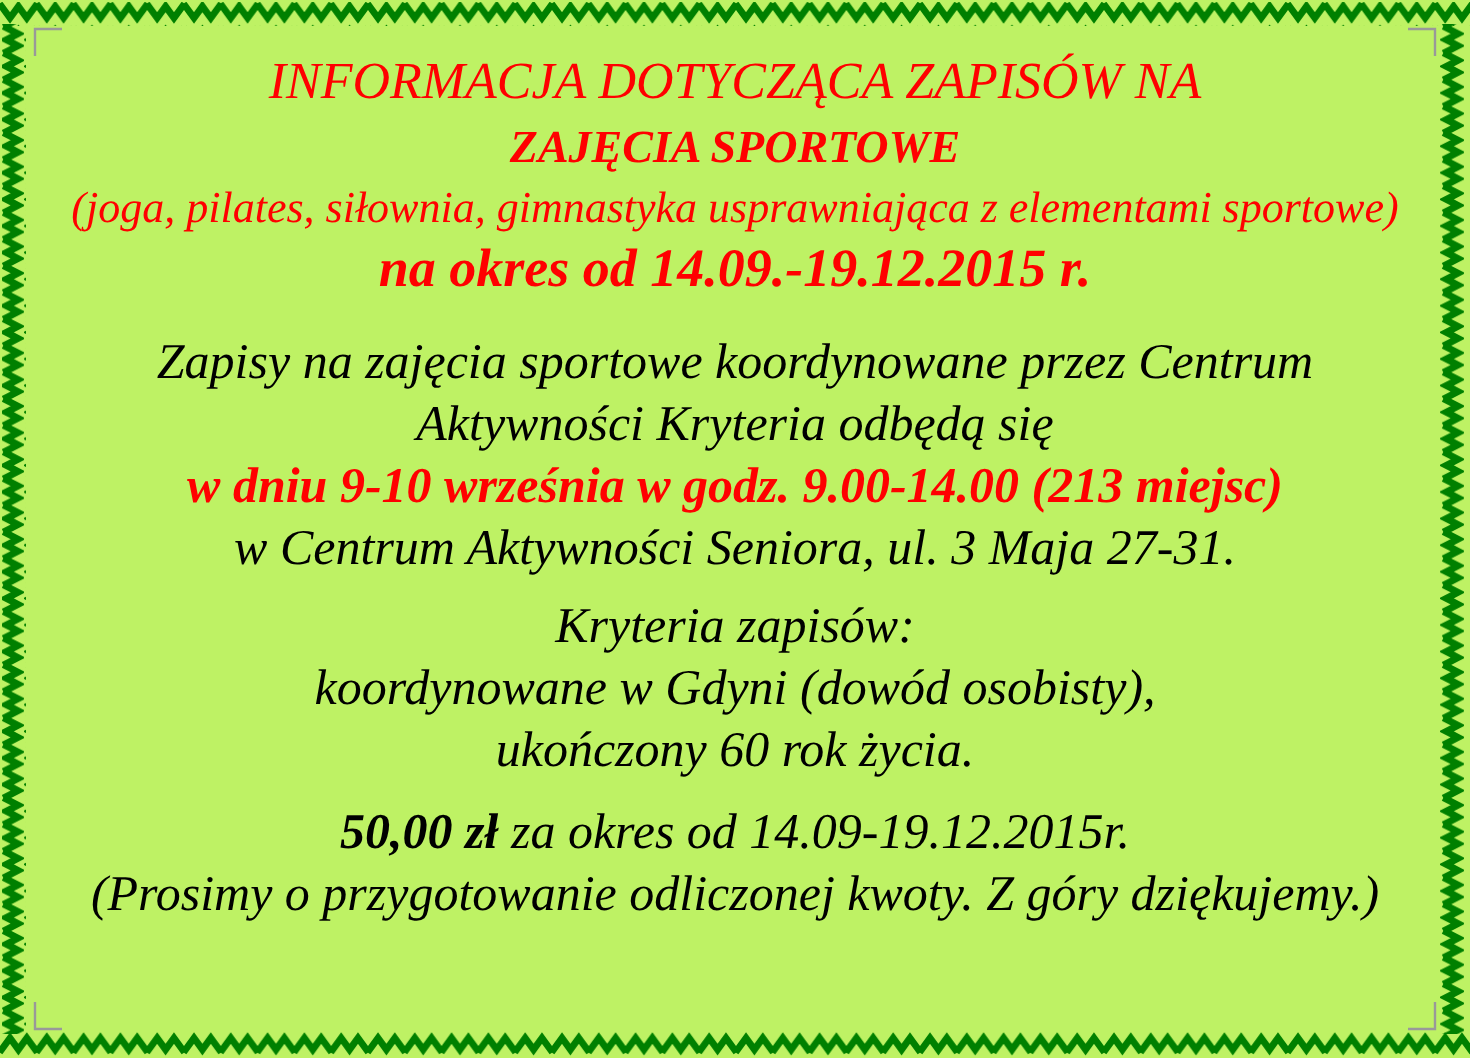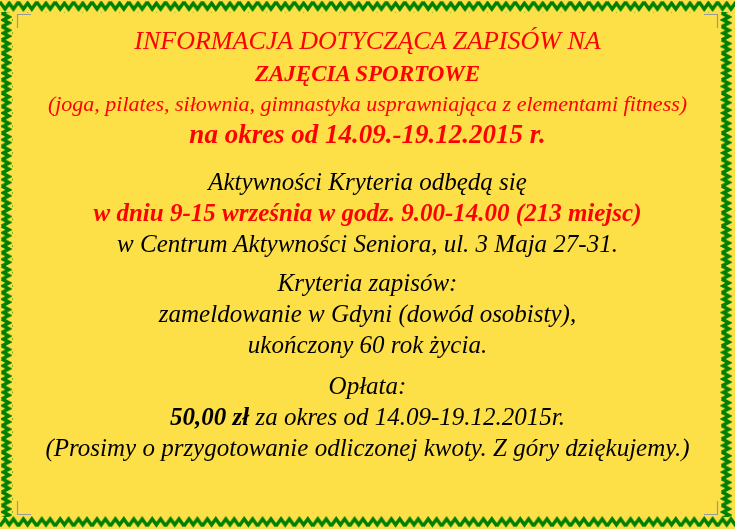--- a/index.html
+++ b/index.html
@@ -4,21 +4,21 @@
 <style>
   html, body {
     margin: 0;
     padding: 0;
     background: #ffffff;
   }
   .page {
     position: relative;
     width: 735px;
     height: 529px;
-    background: #fde047;
+    background: #bef264;
     overflow: hidden;
     font-family: "Liberation Serif", "DejaVu Serif", serif;
     font-style: italic;
   }
   .border-svg {
     position: absolute;
     top: 0;
     left: 0;
     width: 735px;
     height: 529px;
@@ -72,35 +72,35 @@
       <path d="M704,14.5 L717.5,14.5 L717.5,28"></path>
       <path d="M17.5,501 L17.5,514.5 L31,514.5"></path>
       <path d="M717.5,501 L717.5,514.5 L704,514.5"></path>
     </g>
   </svg>
 
   <div class="content">
 
     <div class="t1">INFORMACJA DOTYCZĄCA ZAPISÓW NA</div>
     <div class="t2">ZAJĘCIA SPORTOWE</div>
-    <div class="t3">(joga, pilates, siłownia, gimnastyka usprawniająca z elementami fitness)</div>
+    <div class="t3">(joga, pilates, siłownia, gimnastyka usprawniająca z elementami sportowe)</div>
     <div class="t4">na okres od 14.09.-19.12.2015 r.</div>
 
     <div class="blk">
+      <div class="b">Zapisy na zajęcia sportowe koordynowane przez Centrum</div>
       <div class="b">Aktywności Kryteria odbędą się</div>
-      <div class="r">w dniu 9-15 września w godz. 9.00-14.00 (213 miejsc)</div>
+      <div class="r">w dniu 9-10 września w godz. 9.00-14.00 (213 miejsc)</div>
       <div class="b">w Centrum Aktywności Seniora, ul. 3 Maja 27-31.</div>
     </div>
 
     <div class="sec2">
       <div class="b u">Kryteria zapisów:</div>
-      <div class="b">zameldowanie w Gdyni (dowód osobisty),</div>
+      <div class="b">koordynowane w Gdyni (dowód osobisty),</div>
       <div class="b">ukończony 60 rok życia.</div>
     </div>
 
     <div class="sec3">
-      <div class="b u">Opłata:</div>
       <div class="b"><span class="bold">50,00 zł</span><span> za okres od 14.09-19.12.2015r.</span></div>
       <div class="b">(Prosimy o przygotowanie odliczonej kwoty. Z góry dziękujemy.)</div>
     </div>
 
   </div>
 </div>
 
 </body></html>

